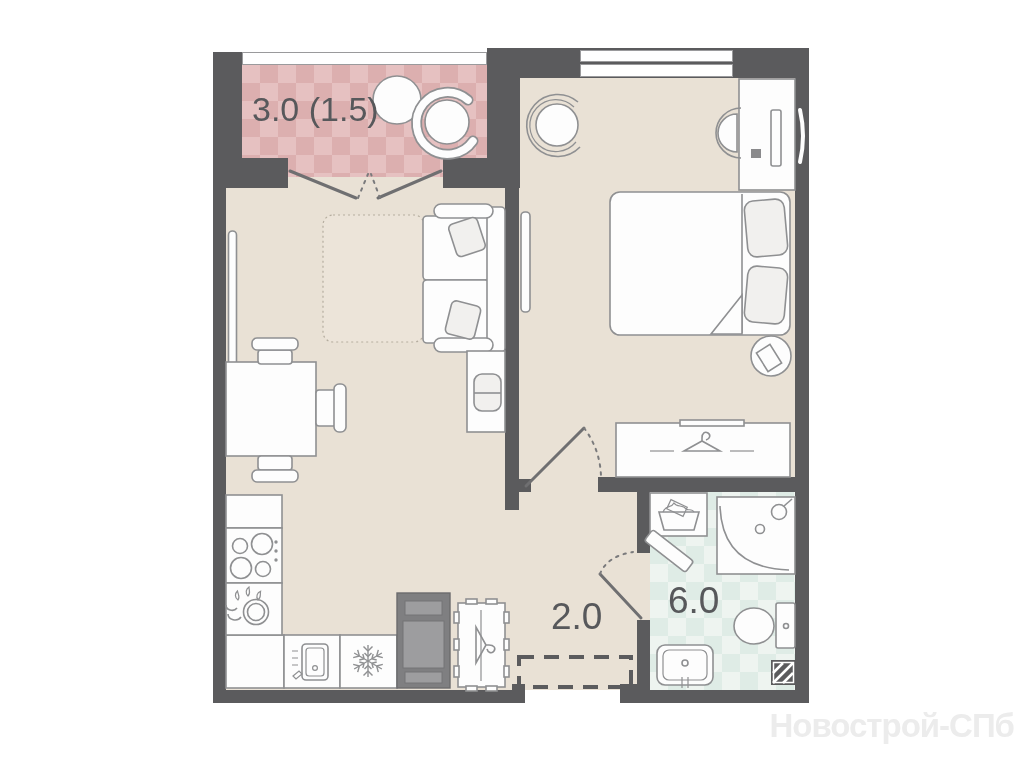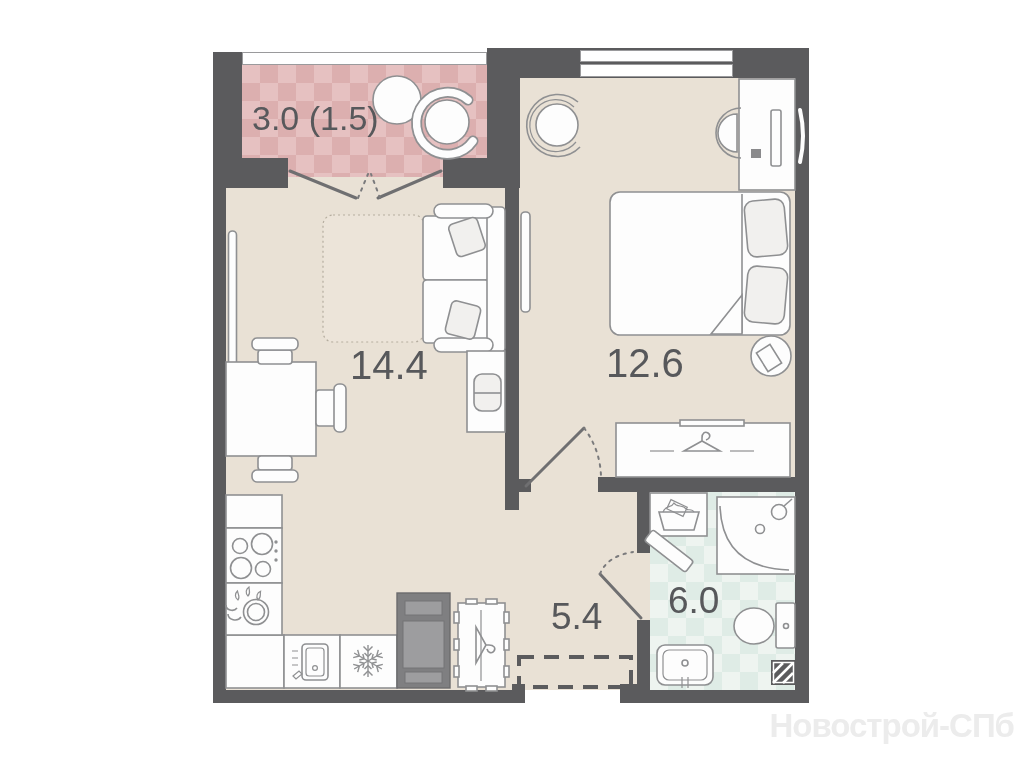--- a/index.html
+++ b/index.html
@@ -298,20 +298,18 @@
 
     <g>
       <line class="door" x1="641" y1="618" x2="600" y2="574"></line>
       <path class="dots" d="M600,574 Q607,556 633,552"></path>
       <g transform="translate(669,551) rotate(38)">
           <rect class="o" x="-26" y="-7" width="52" height="14" rx="3"></rect>
         </g>
     </g>
   </svg>
 
-  <div class="abs room-label lbl-balcony" style="left:252px;top:99px;">3.0 (1.5)</div>
-  <div class="abs room-label lbl-big" style="left:350px;top:343px;">14.4</div>
-  <div class="abs room-label lbl-big" style="left:606px;top:341px;">12.6</div>
-  <div class="abs room-label lbl-mid" style="left:551px;top:596px;">5.4</div>
+  <div class="abs room-label lbl-balcony" style="left:252px;top:90px;">3.0 (1.5)</div>
+  <div class="abs room-label lbl-mid" style="left:551px;top:596px;">2.0</div>
   <div class="abs room-label lbl-mid" style="left:668px;top:580px;">6.0</div>
 
   <div class="abs watermark" style="right:10px;bottom:22px;">Новострой-СПб</div>
 </div>
 
 </body></html>

